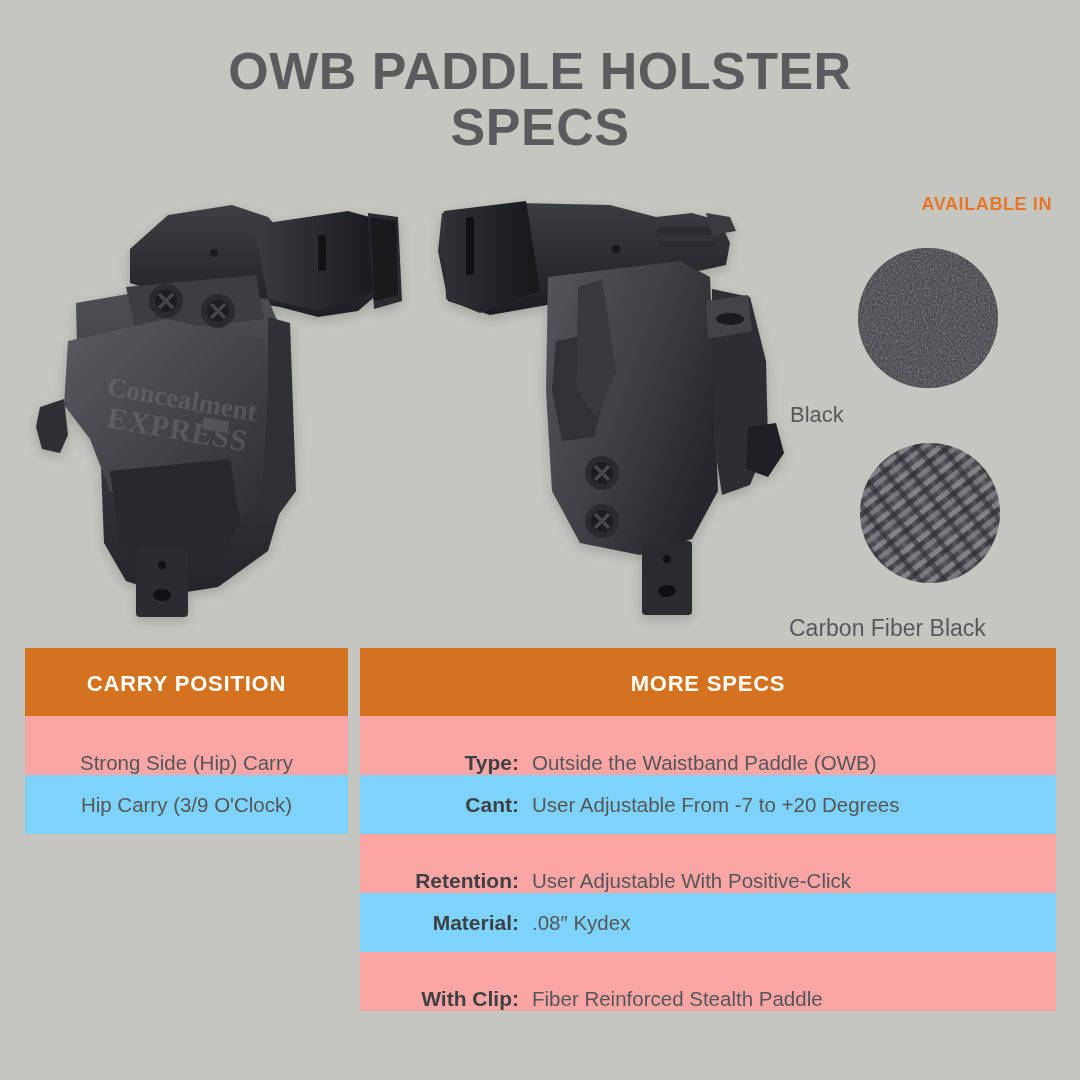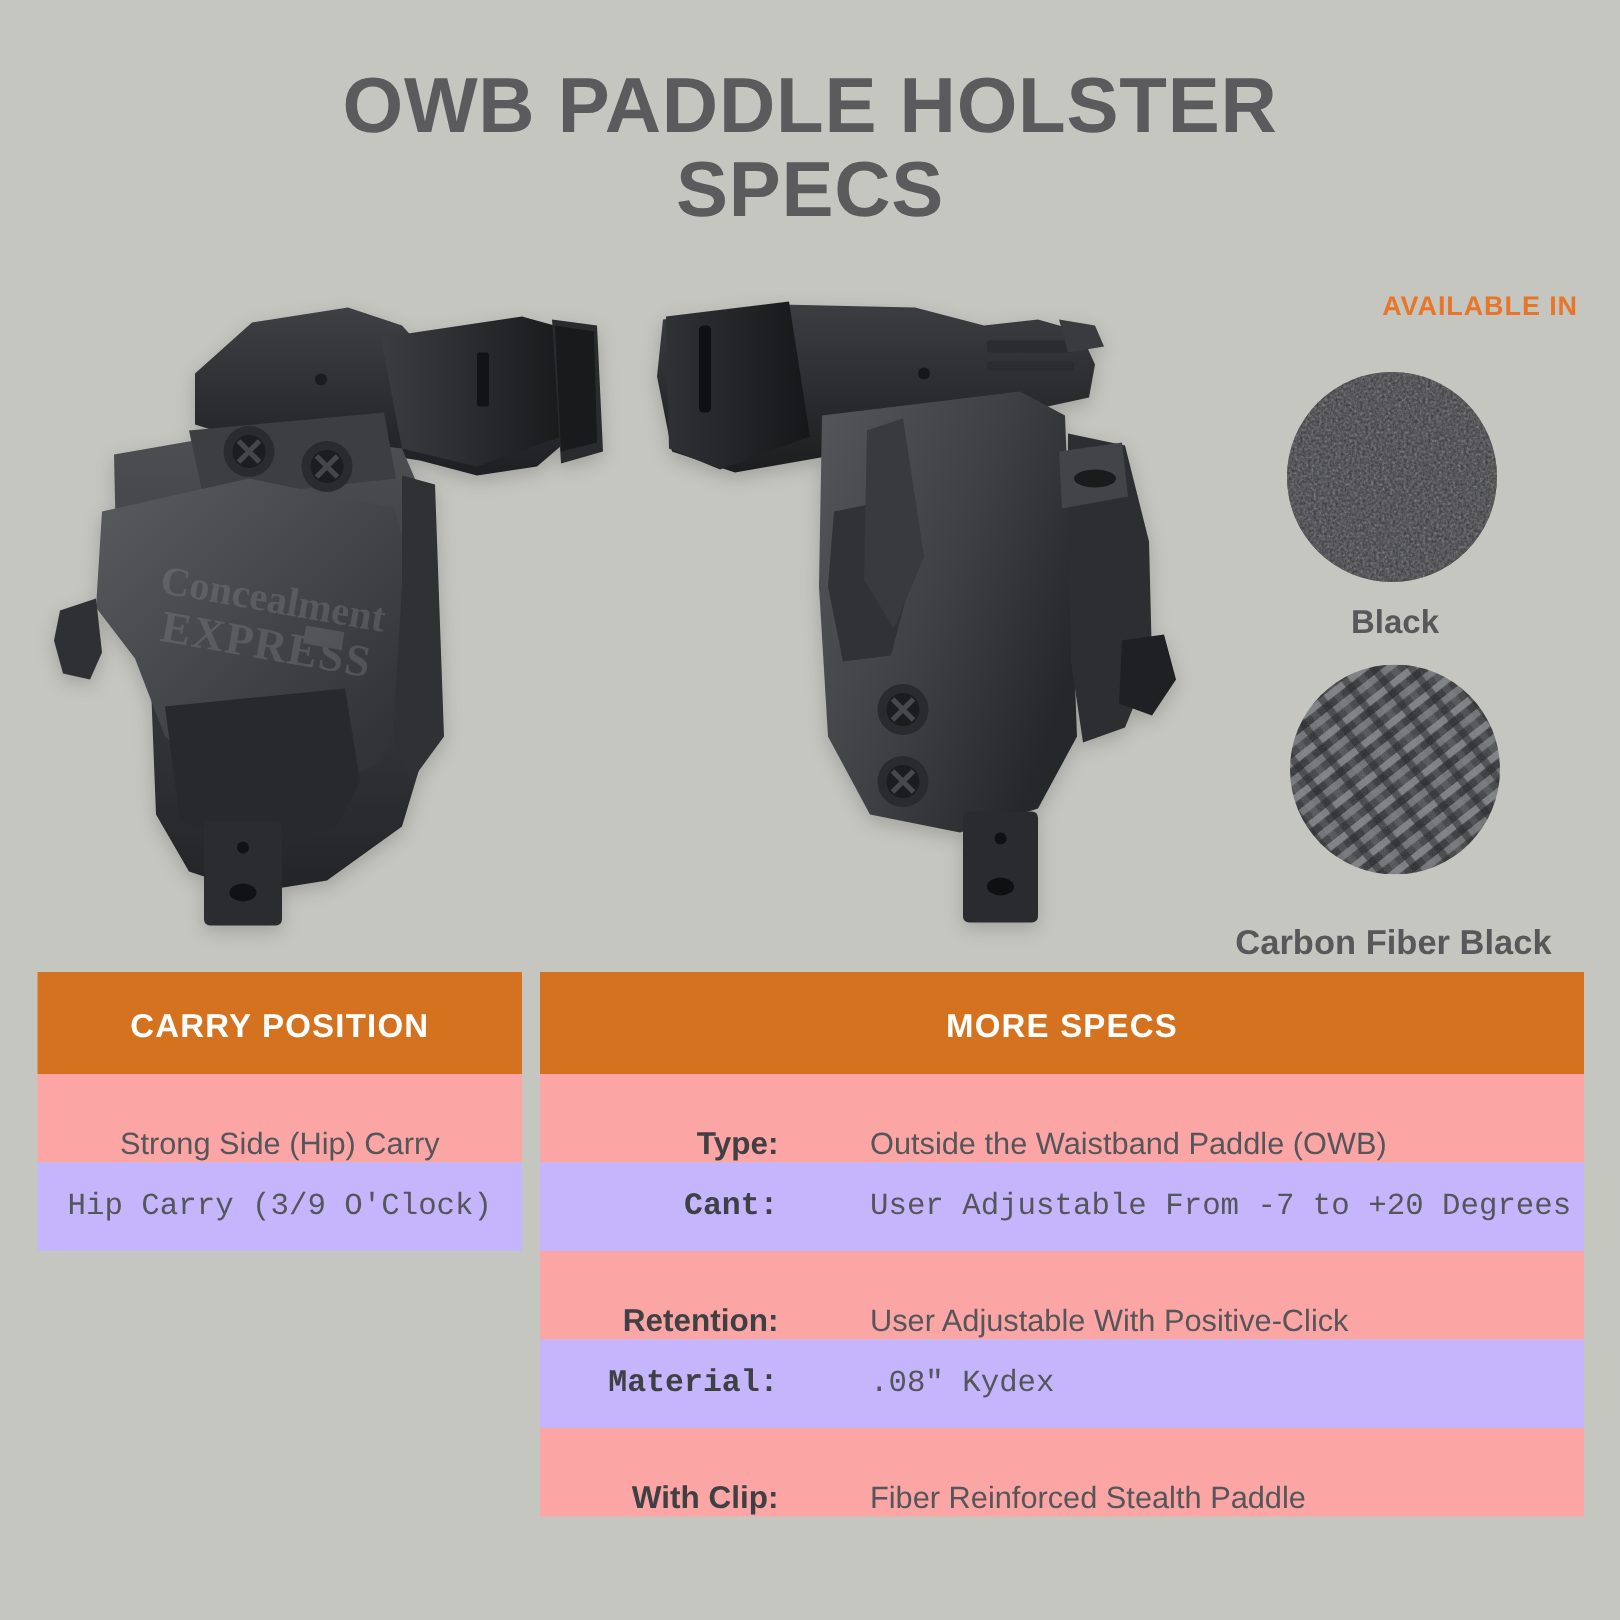--- a/index.html
+++ b/index.html
@@ -78,23 +78,23 @@
   }
   .swatch-black  { left: 68px; top: 58px; }
   .swatch-carbon { left: 70px; top: 253px; }
 
   .swatch svg { width: 100%; height: 100%; display: block; }
 
   .swatch-label {
     position: absolute;
     width: 280px;
     left: 0;
-    text-align: center;
+    text-align: left;
     font-size: 22px;
-    font-weight: 700;
+    font-weight: 400;
     color: #58585a;
     white-space: nowrap;
   }
   .label-black  { top: 212px; }
   .label-carbon { top: 425px; left: -1px; font-size: 23px; }
 
   
   .table {
     position: absolute;
   }
@@ -115,31 +115,31 @@
   }
 
   .trow {
     display: flex;
     align-items: center;
     height: 59px;
     font-size: 20.5px;
     color: #55565a;
   }
   .trow.odd  { background: #fca5a5; align-items: flex-end; }
-  .trow.even { background: #c4b5fd; font-family: Liberation Mono, monospace; }
+  .trow.even { background: #7dd3fc; }
 
   
   .table-carry .trow {
     justify-content: center;
     padding: 0 12px;
   }
   .table-carry .cell-value { white-space: nowrap; }
 
   
-  .table-specs .trow { padding: 0; gap: 48px; }
+  .table-specs .trow { padding: 0; }
   .table-specs .cell-label {
     width: 172px;
     padding-right: 13px;
     text-align: right;
     font-weight: 700;
     color: #3f4043;
     font-size: 21px;
     white-space: nowrap;
   }
   .table-specs .cell-value {

